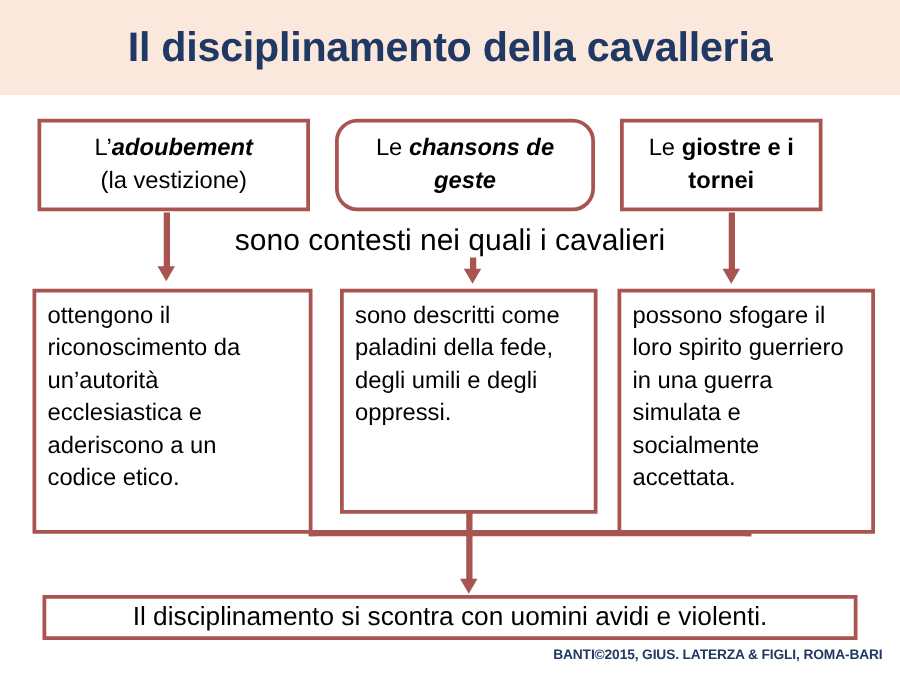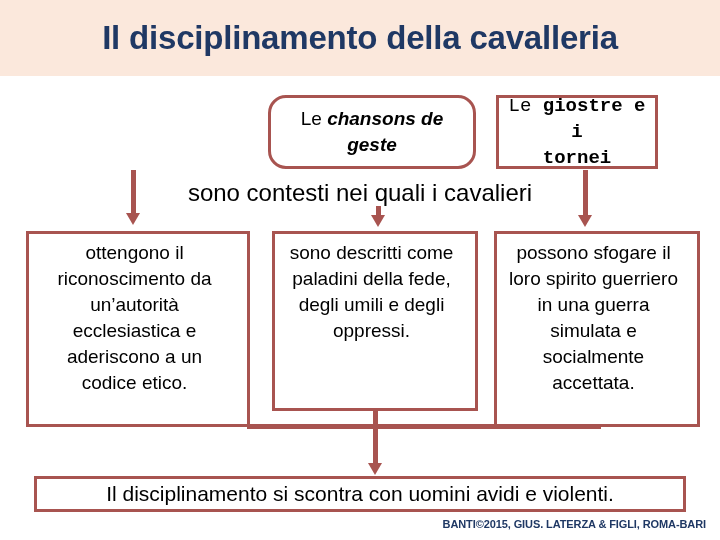--- a/index.html
+++ b/index.html
@@ -51,34 +51,34 @@
     font-size: 19px;
     line-height: 26px;
   }
   .box.center {
     text-align: center;
     display: flex;
     align-items: center;
     justify-content: center;
   }
   .box.left {
-    text-align: center;
+    text-align: left;
     padding: 6px 16px 0 9px;
   }
   .box .em-bi {
     font-style: italic;
     font-weight: bold;
   }
   .box .em-b {
     font-weight: bold;
   }
   
   #box-adoubement { left: 30px;  top: 95px;  width: 218px; height: 74px; }
   #box-chansons   { left: 268px; top: 95px;  width: 208px; height: 74px; border-radius: 18px; }
-  #box-giostre    { left: 496px; top: 95px;  width: 162px; height: 74px; font-family: Liberation Mono, monospace; }
+  #box-giostre    { left: 496px; top: 95px;  width: 162px; height: 74px; }
   
   #middle-text {
     position: absolute;
     left: 150px;
     top: 180px;
     width: 420px;
     text-align: center;
     font-size: 24px;
     color: #000000;
     line-height: 26px;
@@ -139,20 +139,26 @@
   }
 </style>
 </head>
 <body>
 
 <div id="slide">
 
   <div id="header-band"></div>
   <div id="page-title">Il disciplinamento della cavalleria</div>
 
+  <div class="box center" id="box-adoubement">
+    <div>
+      <span>L’</span><span class="em-bi">adoubement</span><br>
+      <span>(la vestizione)</span>
+    </div>
+  </div>
 
   <div class="box center" id="box-chansons">
     <div>
       <span>Le </span><span class="em-bi">chansons de</span><br>
       <span class="em-bi">geste</span>
     </div>
   </div>
 
   <div class="box center" id="box-giostre">
     <div>

